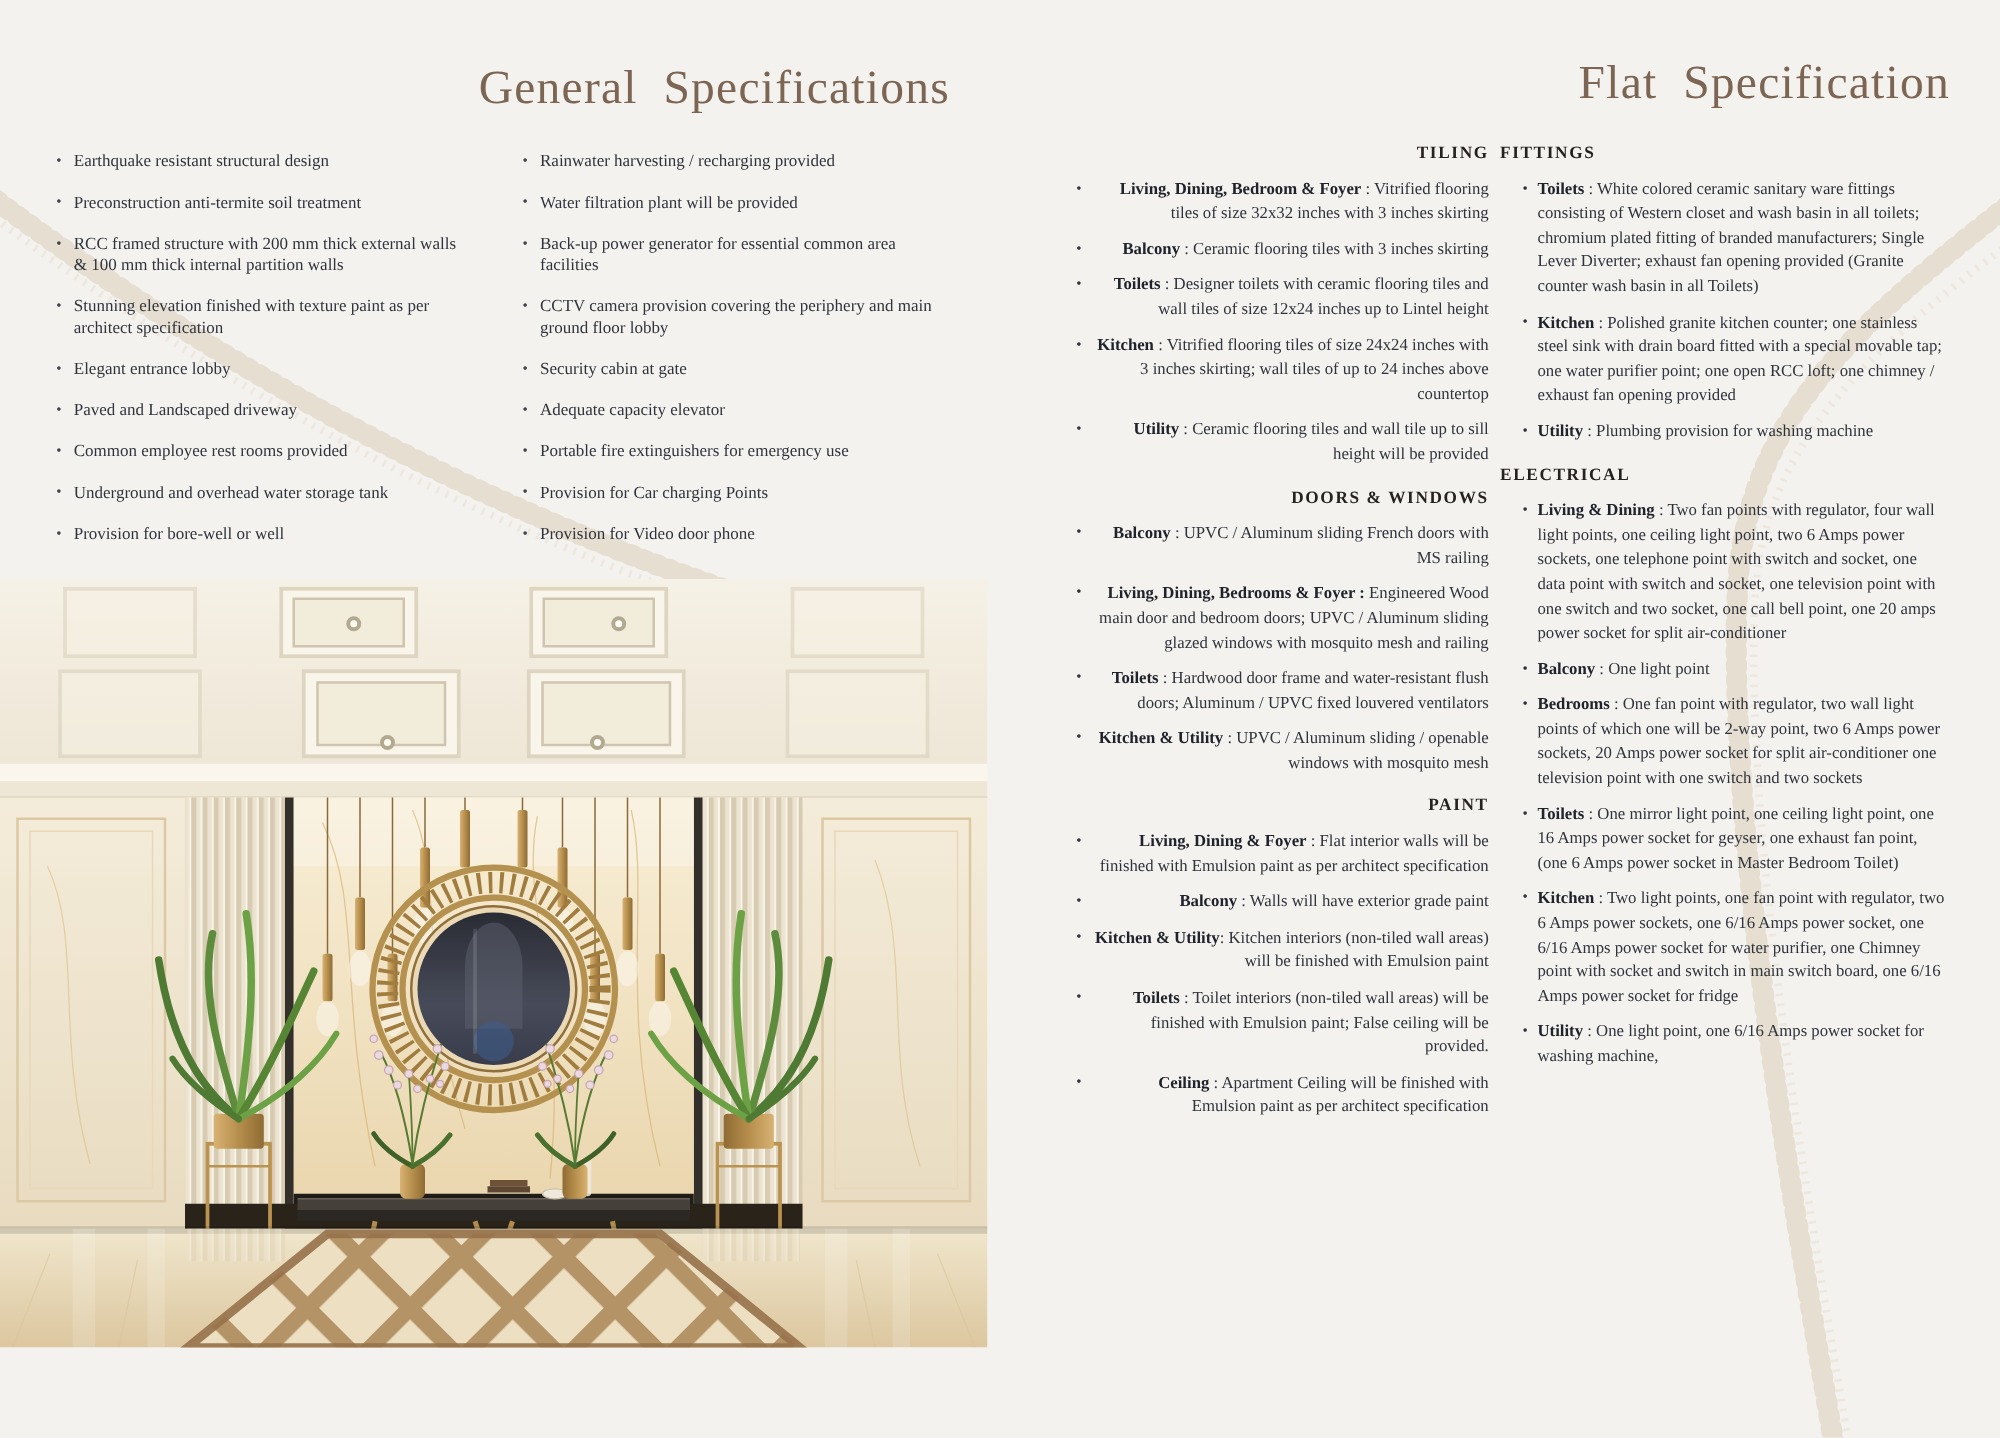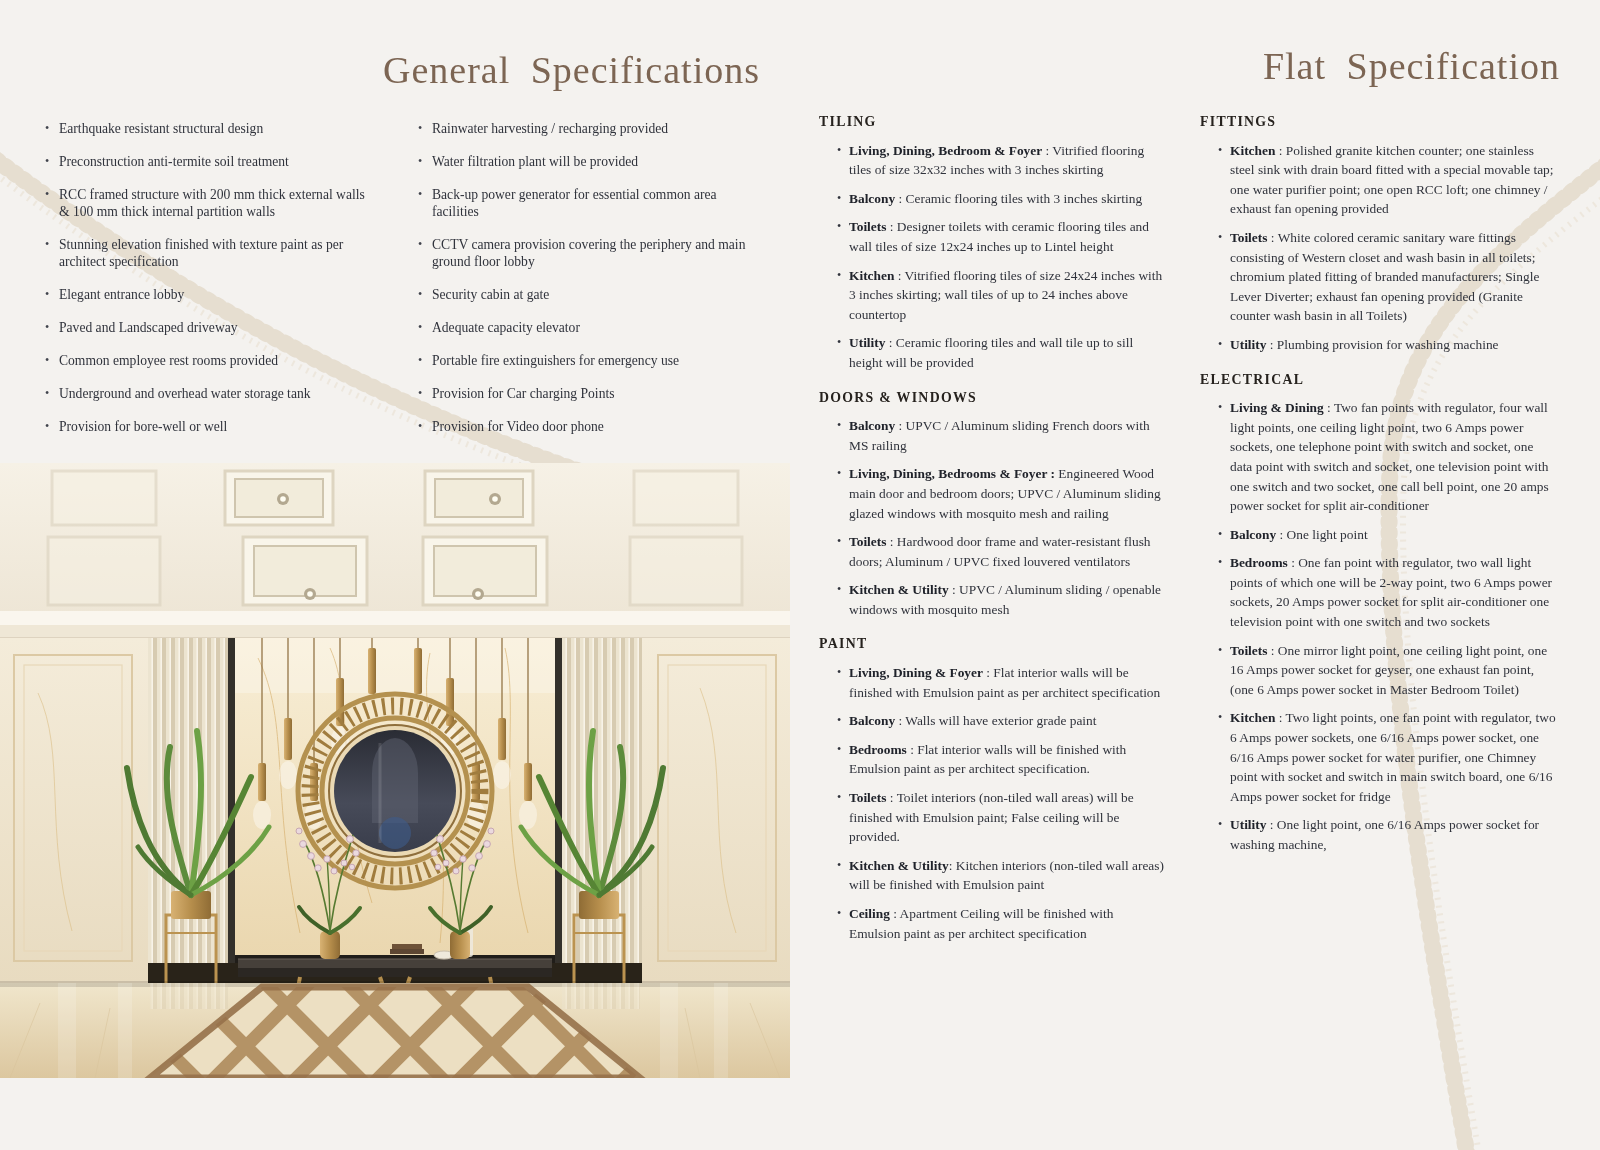--- a/index.html
+++ b/index.html
@@ -24,21 +24,21 @@
 
   
   .g-col{position:absolute;font-size:13.6px;line-height:17px;color:#30333c;}
   .g-col-1{left:45px;top:120px;width:330px;}
   .g-col-2{left:418px;top:120px;width:330px;}
   .g-item{display:flex;margin-bottom:16px;}
   .g-item .dot{width:14px;flex:0 0 14px;color:#40434c;font-size:12px;}
 
   
   .f-col{position:absolute;font-size:13.4px;line-height:19.6px;color:#30333c;}
-  .f-col-1{left:819px;top:112px;width:348px;}
+  .f-col-1{left:843px;top:112px;width:348px;text-align:right;}
   .f-col-2{left:1200px;top:112px;width:358px;}
   .sec-h{
     font-weight:bold;font-size:13.8px;letter-spacing:1.3px;color:#26221e;
     margin:15px 0 9px 0;
   }
   .sec-h:first-child{margin-top:0;}
   .f-items{padding-left:18px;}
   .f-item{position:relative;padding-left:12px;margin-bottom:9px;font-family:Liberation Serif, serif;}
   .f-item::before{content:"•";position:absolute;left:0;top:0;font-size:12px;color:#30333c;}
   .f-item b{color:#20232b;}
@@ -151,31 +151,30 @@
     <div class="f-items">
       <div class="f-item"><b>Balcony</b> :  UPVC / Aluminum sliding French doors with MS railing</div>
       <div class="f-item"><b>Living, Dining, Bedrooms &amp; Foyer :</b>  Engineered Wood main door and bedroom doors; UPVC / Aluminum sliding glazed windows with mosquito mesh and railing</div>
       <div class="f-item"><b>Toilets</b> : Hardwood door frame and water-resistant flush doors; Aluminum / UPVC fixed louvered ventilators</div>
       <div class="f-item"><b>Kitchen &amp; Utility</b> : UPVC / Aluminum sliding / openable windows with mosquito mesh</div>
     </div>
     <div class="sec-h">PAINT</div>
     <div class="f-items">
       <div class="f-item"><b>Living, Dining &amp; Foyer</b> : Flat interior walls will be finished with Emulsion paint as per architect specification</div>
       <div class="f-item"><b>Balcony</b> : Walls will have exterior grade paint</div>
-      <div class="f-item"><b>Bedrooms</b> : Flat interior walls will be finished with Emulsion paint as per architect specification.</div>
+      <div class="f-item"><b>Kitchen &amp; Utility</b>: Kitchen interiors (non-tiled wall areas) will be finished with Emulsion paint</div>
       <div class="f-item"><b>Toilets</b> : Toilet interiors (non-tiled wall areas) will be finished with Emulsion paint; False ceiling will be provided.</div>
-      <div class="f-item"><b>Kitchen &amp; Utility</b>: Kitchen interiors (non-tiled wall areas) will be finished with Emulsion paint</div>
       <div class="f-item"><b>Ceiling</b> : Apartment Ceiling will be finished with Emulsion paint as per architect specification</div>
     </div>
   </div>
 <div class="f-col f-col-2">
     <div class="sec-h">FITTINGS</div>
     <div class="f-items">
+      <div class="f-item"><b>Toilets</b> : White colored ceramic sanitary ware fittings consisting of Western closet and wash basin in all toilets; chromium plated fitting of branded manufacturers; Single Lever Diverter; exhaust fan opening provided (Granite counter wash basin in all Toilets)</div>
       <div class="f-item"><b>Kitchen</b> : Polished granite kitchen counter; one stainless steel sink with drain board fitted with a special movable tap; one water purifier point; one open RCC loft; one chimney / exhaust fan opening provided</div>
-      <div class="f-item"><b>Toilets</b> : White colored ceramic sanitary ware fittings consisting of Western closet and wash basin in all toilets; chromium plated fitting of branded manufacturers; Single Lever Diverter; exhaust fan opening provided (Granite counter wash basin in all Toilets)</div>
       <div class="f-item"><b>Utility</b> : Plumbing provision for washing machine</div>
     </div>
     <div class="sec-h">ELECTRICAL</div>
     <div class="f-items">
       <div class="f-item"><b>Living &amp; Dining</b> : Two fan points with regulator, four wall light points, one ceiling light point, two 6 Amps power sockets, one telephone point with switch and socket, one data point with switch and socket, one television point with one switch and two socket, one call bell point, one 20 amps power socket for split air-conditioner</div>
       <div class="f-item"><b>Balcony</b> : One light point</div>
       <div class="f-item"><b>Bedrooms</b> : One fan point with regulator, two wall light points of which one will be 2-way point, two 6 Amps power sockets, 20 Amps power socket for split air-conditioner one television point with one switch and two sockets</div>
       <div class="f-item"><b>Toilets</b> : One mirror light point, one ceiling light point, one 16 Amps power socket for geyser, one exhaust fan point, (one 6 Amps power socket in Master Bedroom Toilet)</div>
       <div class="f-item"><b>Kitchen</b> : Two light points, one fan point with regulator, two 6 Amps power sockets, one 6/16 Amps power socket, one 6/16 Amps power socket for water purifier, one Chimney point with socket and switch in main switch board, one 6/16 Amps power socket for fridge</div>
       <div class="f-item"><b>Utility</b> : One light point, one 6/16 Amps power socket for washing machine,</div>

